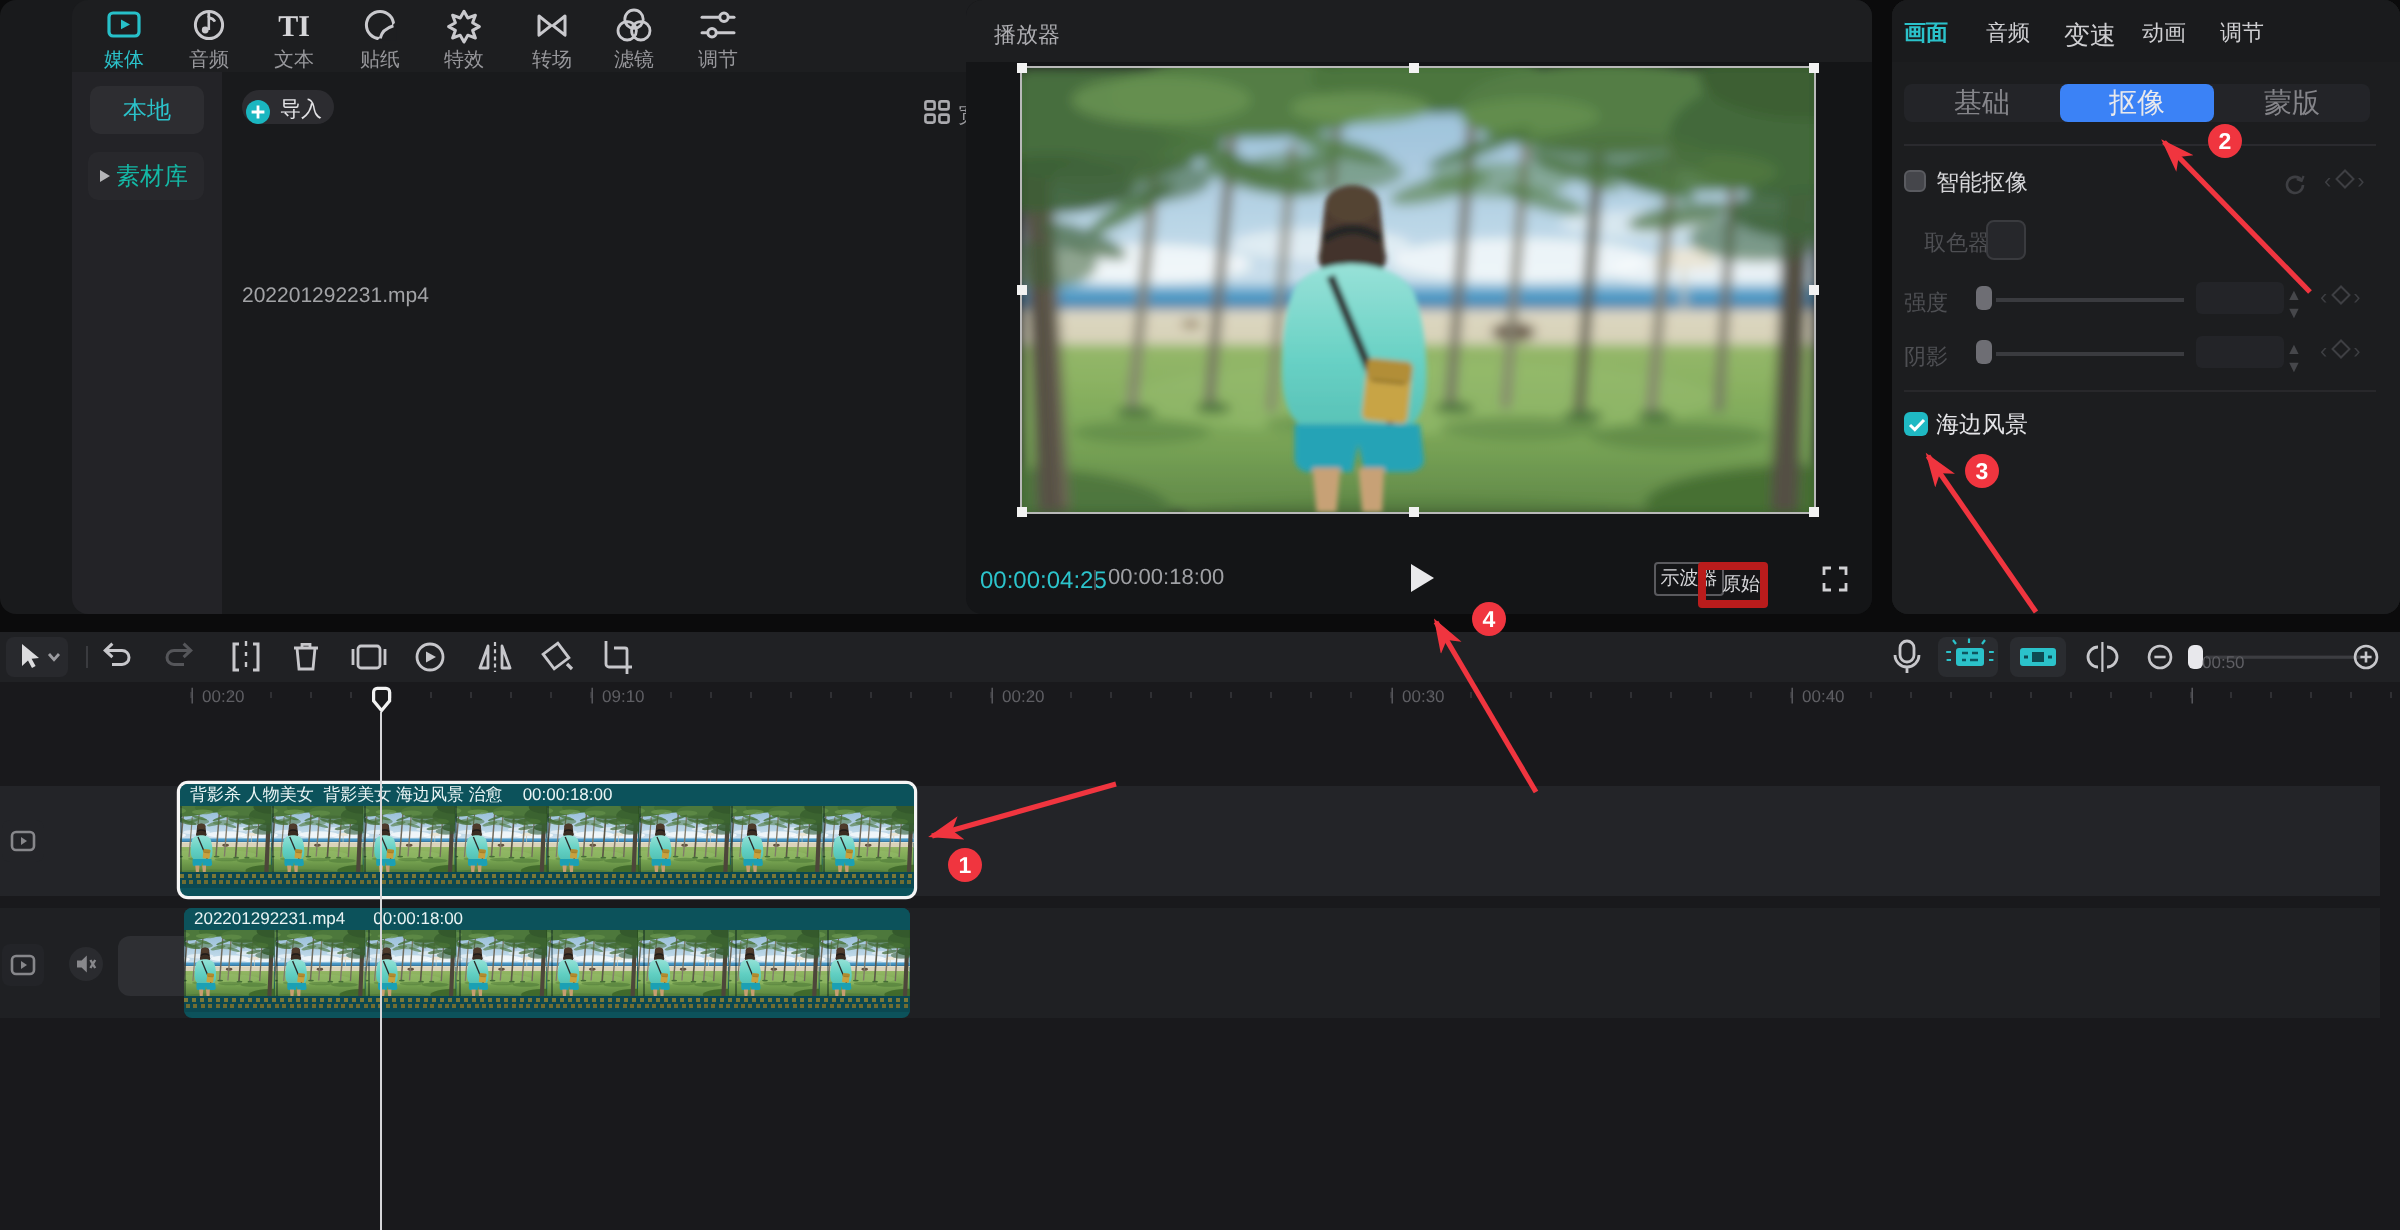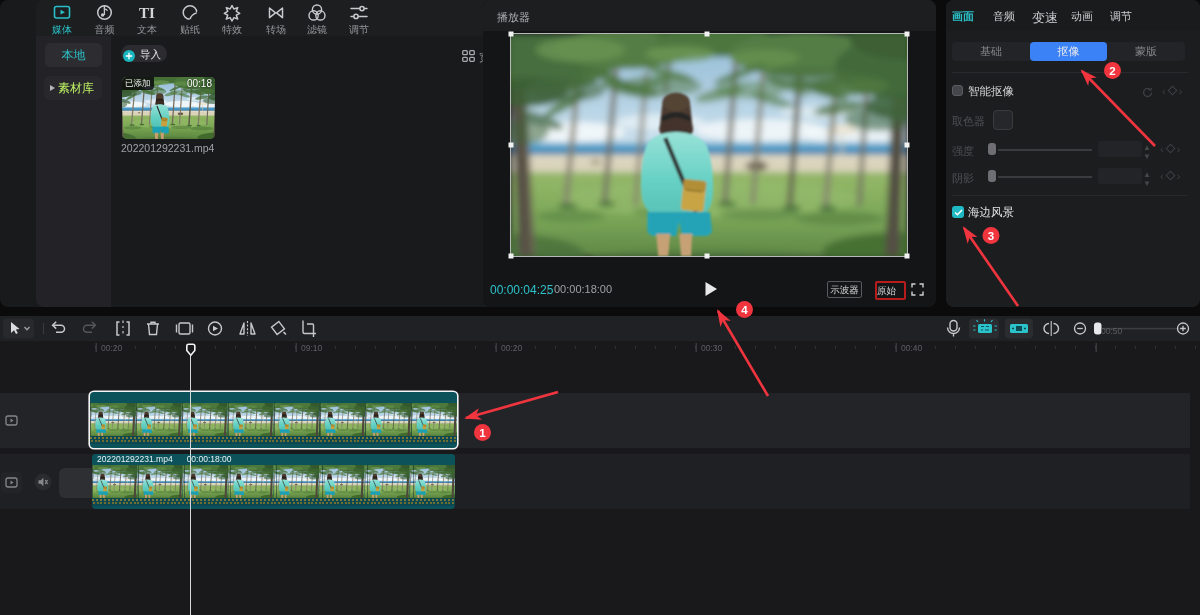--- a/index.html
+++ b/index.html
@@ -1,20 +1,20 @@
 <!DOCTYPE html>
 <html><head>
 <meta charset="utf-8">
 <style>
   html,body{margin:0;padding:0;background:#0b0b0c;width:1200px;height:615px;overflow:hidden;
     font-family:"Liberation Sans",sans-serif;}
   .ab{position:absolute;}
   .panel{position:absolute;border-radius:8px;background:#1b1c1e;}
   .icolabel{position:absolute;color:#97979b;font-size:10px;white-space:nowrap;transform:translateX(-50%);}
-  .seg{position:absolute;top:0;height:19px;line-height:19px;text-align:center;font-size:11px;color:#85858a;}
+  .seg{position:absolute;top:0;height:19px;line-height:19px;text-align:center;font-size:14px;color:#85858a;}
   .dimtx{color:#4e4f53;font-size:11px;position:absolute;}
   .kf{position:absolute;color:#3e3f43;font-size:11px;letter-spacing:2px;}
   .rlabel{position:absolute;top:344px;color:#5e5e63;font-size:8.5px;white-space:nowrap;}
   .clip-head{position:absolute;left:0;top:0;right:0;height:11px;background:#0c525b;color:#eaf4f4;
     font-size:8.5px;line-height:11.5px;white-space:nowrap;overflow:hidden;}
   .wave{position:absolute;left:0;right:0;height:8px;background:#0b4851;
     background-image:
       repeating-linear-gradient(90deg,#7b7838 0 2px,rgba(0,0,0,0) 2px 4px),
       repeating-linear-gradient(90deg,#706d33 0 2px,rgba(0,0,0,0) 2px 3.7px);
     background-size:100% 2.4px,100% 2.4px;
@@ -84,21 +84,21 @@
   <div class="icolabel" style="left:154px;top:23px;">贴纸</div>
   <div class="icolabel" style="left:196px;top:23px;">特效</div>
   <div class="icolabel" style="left:240px;top:23px;">转场</div>
   <div class="icolabel" style="left:281px;top:23px;">滤镜</div>
   <div class="icolabel" style="left:323px;top:23px;">调节</div>
 
   <div class="ab" style="left:0;top:36px;width:75px;height:271px;background:#232327;"></div>
   <div class="ab" style="left:9px;top:43px;width:57px;height:24px;background:#2d2d31;border-radius:5px;
        color:#2bc2ca;font-size:12px;text-align:center;line-height:24px;">本地</div>
   <div class="ab" style="left:8px;top:76px;width:58px;height:24px;background:#28282c;border-radius:5px;
-       color:#bef264;font-size:12px;line-height:24px;">
+       color:#14b8a6;font-size:12px;line-height:24px;">
     <span style="position:absolute;left:6px;top:9px;width:0;height:0;border-left:5px solid #b5b5b8;border-top:3.5px solid transparent;border-bottom:3.5px solid transparent;"></span>
     <span style="position:absolute;left:14px;top:0;">素材库</span>
     </div>
 
   <div class="ab" style="left:75px;top:36px;width:402px;height:271px;background:#191a1c;"></div>
 
   <div class="ab" style="left:85px;top:45px;width:46px;height:17px;background:#2c2c30;border-radius:9px;"></div>
   <svg class="ab" style="left:87px;top:49.5px" width="12" height="12" viewBox="0 0 12 12">
     <circle cx="6" cy="6" r="6" fill="#1ab6c0"></circle>
     <path d="M6 2.8 V9.2 M2.8 6 H9.2" stroke="#fff" stroke-width="1.4"></path>
@@ -107,29 +107,20 @@
 
   <svg class="ab" style="left:426px;top:50px" width="13" height="12" viewBox="0 0 13 12" fill="none" stroke="#aaaaae" stroke-width="1.3">
     <rect x="0.7" y="0.7" width="4.6" height="4" rx="1"></rect>
     <rect x="7.7" y="0.7" width="4.6" height="4" rx="1"></rect>
     <rect x="0.7" y="7.3" width="4.6" height="4" rx="1"></rect>
     <rect x="7.7" y="7.3" width="4.6" height="4" rx="1"></rect>
   </svg>
   <div class="ab" style="left:443px;top:51px;color:#9a9a9e;font-size:10.5px;">宽格</div>
   <div class="ab" style="left:467px;top:53px;color:#9a9a9e;font-size:7px;">▼</div>
 
-  <div class="ab" style="left:86px;top:77px;width:93px;height:62px;border-radius:5px;overflow:hidden;">
-    <svg width="93" height="62" viewBox="18 0 364 222" preserveAspectRatio="none">
-      <use href="#beachbg"></use>
-        <use href="#girl"></use>
-    </svg>
-    <div class="ab" style="left:0;top:0;background:rgba(10,10,10,.85);color:#f0f0f2;font-size:9px;
-         padding:0 3px 1px 3px;border-radius:0 0 4px 0;font-size:8.5px;line-height:12px;">已添加</div>
-    <div class="ab" style="right:3px;top:1px;color:#fff;font-size:10px;text-shadow:0 0 2px rgba(0,0,0,.8);">00:18</div>
-  </div>
   <div class="ab" style="left:85px;top:142px;color:#a2a3a6;font-size:10.5px;">202201292231.mp4</div>
 </div>
 
 <div class="ab" style="left:483px;top:2;width:453px;height:307px;border-radius:8px;overflow:hidden;background:#141517;">
   <div class="ab" style="left:0;top:0;width:453px;height:31px;background:#1d1e20;"></div>
   <div class="ab" style="left:14px;top:10px;color:#aeaeb2;font-size:11px;">播放器</div>
 
   <div class="ab" style="left:28px;top:34px;width:396px;height:222px;box-shadow:0 0 0 1px rgba(240,240,240,.75);">
     <svg width="396" height="222" viewBox="0 0 398 222" preserveAspectRatio="none">
       <use href="#beachbg" filter="url(#b2)"></use>
@@ -150,22 +141,22 @@
   </svg>
 
   <div class="ab" style="left:7px;top:283px;color:#2cc4cc;font-size:12px;">00:00:04:25</div>
   <div class="ab" style="left:64px;top:285px;width:1px;height:10px;background:#47474b;"></div>
   <div class="ab" style="left:71px;top:283px;color:#9fa0a4;font-size:11px;">00:00:18:00</div>
   <svg class="ab" style="left:221px;top:281px;" width="14" height="16" viewBox="0 0 14 16">
     <path d="M1.5 1 L13 8 L1.5 15 Z" fill="#e9e9eb"></path>
   </svg>
   <div class="ab" style="left:344px;top:281px;width:33px;height:15px;border:1px solid #5a5a5e;border-radius:2px;
        color:#d8d8db;font-size:9.5px;text-align:center;line-height:15px;">示波器</div>
-  <div class="ab" style="left:392px;top:281px;width:27px;height:15px;border:2px solid #b91c1c;border-radius:2px;
-       color:#d8d8db;font-size:9.5px;text-align:left;line-height:15px;">原始</div>
+  <div class="ab" style="left:366px;top:281px;width:27px;height:15px;border:4px solid #b91c1c;border-radius:2px;
+       color:#d8d8db;font-size:9.5px;text-align:right;line-height:15px;">原始</div>
   <svg class="ab" style="left:428px;top:283px;" width="13" height="13" viewBox="0 0 13 13" fill="none" stroke="#d0d0d3" stroke-width="1.4">
     <path d="M1 4.5 V1 H4.5 M8.5 1 H12 V4.5 M12 8.5 V12 H8.5 M4.5 12 H1 V8.5"></path>
   </svg>
 </div>
 
 <div class="ab" style="left:946px;top:2;width:254px;height:307px;border-radius:8px;overflow:hidden;background:#1c1d1f;">
   <div class="ab" style="left:0;top:0;width:254px;height:31px;background:#1a1b1d;"></div>
   <div class="ab" style="left:6px;top:9px;color:#2bc2ca;font-size:11px;font-weight:bold;">画面</div>
   <div class="ab" style="left:47px;top:9px;color:#cfcfd2;font-size:11px;">音频</div>
   <div class="ab" style="left:86px;top:9px;color:#cfcfd2;font-size:13px;">变速</div>
@@ -179,21 +170,21 @@
   <div class="ab" style="left:6px;top:72px;width:236px;height:1px;background:#2a2a2e;"></div>
 
   <div class="ab" style="left:6px;top:85px;width:11px;height:11px;background:#45464b;border:1px solid #5a5b60;border-radius:3px;box-sizing:border-box;"></div>
   <div class="ab" style="left:22px;top:84px;color:#d6d6d9;font-size:11.5px;">智能抠像</div>
   <svg class="ab" style="left:196px;top:87px;" width="11" height="11" viewBox="0 0 11 11" fill="none" stroke="#3e3f43" stroke-width="1.3">
     <path d="M8.8 3.2 A4 4 0 1 0 9.5 5.5"></path>
       <path d="M9.8 1 L8.8 3.4 L6.4 2.6" stroke-width="1.1"></path>
   </svg>
   <div class="kf" style="left:216px;top:85px;letter-spacing:0;">‹<span style="display:inline-block;width:5px;height:5px;border:1.2px solid #3e3f43;transform:rotate(45deg);margin:0 3px 1px 3px;"></span>›</div>
 
-  <div class="dimtx" style="left:6px;top:114px;">取色器</div>
+  <div class="dimtx" style="left:16px;top:114px;">取色器</div>
   <div class="ab" style="left:47px;top:110px;width:18px;height:18px;background:#26272b;border:1px solid #3a3b3f;border-radius:4px;"></div>
 
   <div class="dimtx" style="left:6px;top:144px;">强度</div>
   <div class="ab" style="left:42px;top:143px;width:8px;height:12px;background:#6e6e74;border-radius:3px;"></div>
   <div class="ab" style="left:52px;top:149px;width:94px;height:1.5px;background:#3a3b3f;"></div>
   <div class="ab" style="left:152px;top:141px;width:44px;height:16px;background:#232428;border-radius:3px;"></div>
   <div class="kf" style="left:197px;top:143px;font-size:8px;letter-spacing:0;color:#46474b;">▲<br>▼</div>
   <div class="kf" style="left:214px;top:143px;letter-spacing:0;">‹<span style="display:inline-block;width:5px;height:5px;border:1.2px solid #3e3f43;transform:rotate(45deg);margin:0 3px 1px 3px;"></span>›</div>
   <div class="dimtx" style="left:6px;top:171px;">阴影</div>
   <div class="ab" style="left:42px;top:170px;width:8px;height:12px;background:#6e6e74;border-radius:3px;"></div>
@@ -369,20 +360,21 @@
           <use href="#beachbg"></use>
           <use href="#girl"></use>
         </svg>
     </svg>
     <div class="seams"></div>
     <div class="wave" style="top:44px;"></div>
   </div>
 
   <div class="ab" style="left:90px;top:76px;width:367px;height:56px;border-radius:4px;overflow:hidden;
        background:#0c525b;box-shadow:0 0 0 1.6px #f5f5f5;">
+    <div class="clip-head"><span style="margin-left:5px;">背影杀 人物美女&nbsp; 背影美女 海边风景 治愈</span><span style="margin-left:10px;">00:00:18:00</span></div>
     <svg class="ab" style="left:0;top:11px;" width="367" height="33" viewBox="0 0 367 33">
       <svg x="0" width="45.9" height="33" viewBox="95 0 306 222" preserveAspectRatio="none">
           <use href="#beachbg"></use>
           <use href="#girl"></use>
         </svg>
       <svg x="45.9" width="45.9" height="33" viewBox="95 0 306 222" preserveAspectRatio="none">
           <use href="#beachbg"></use>
           <use href="#girl"></use>
         </svg>
       <svg x="91.8" width="45.9" height="33" viewBox="95 0 306 222" preserveAspectRatio="none">

